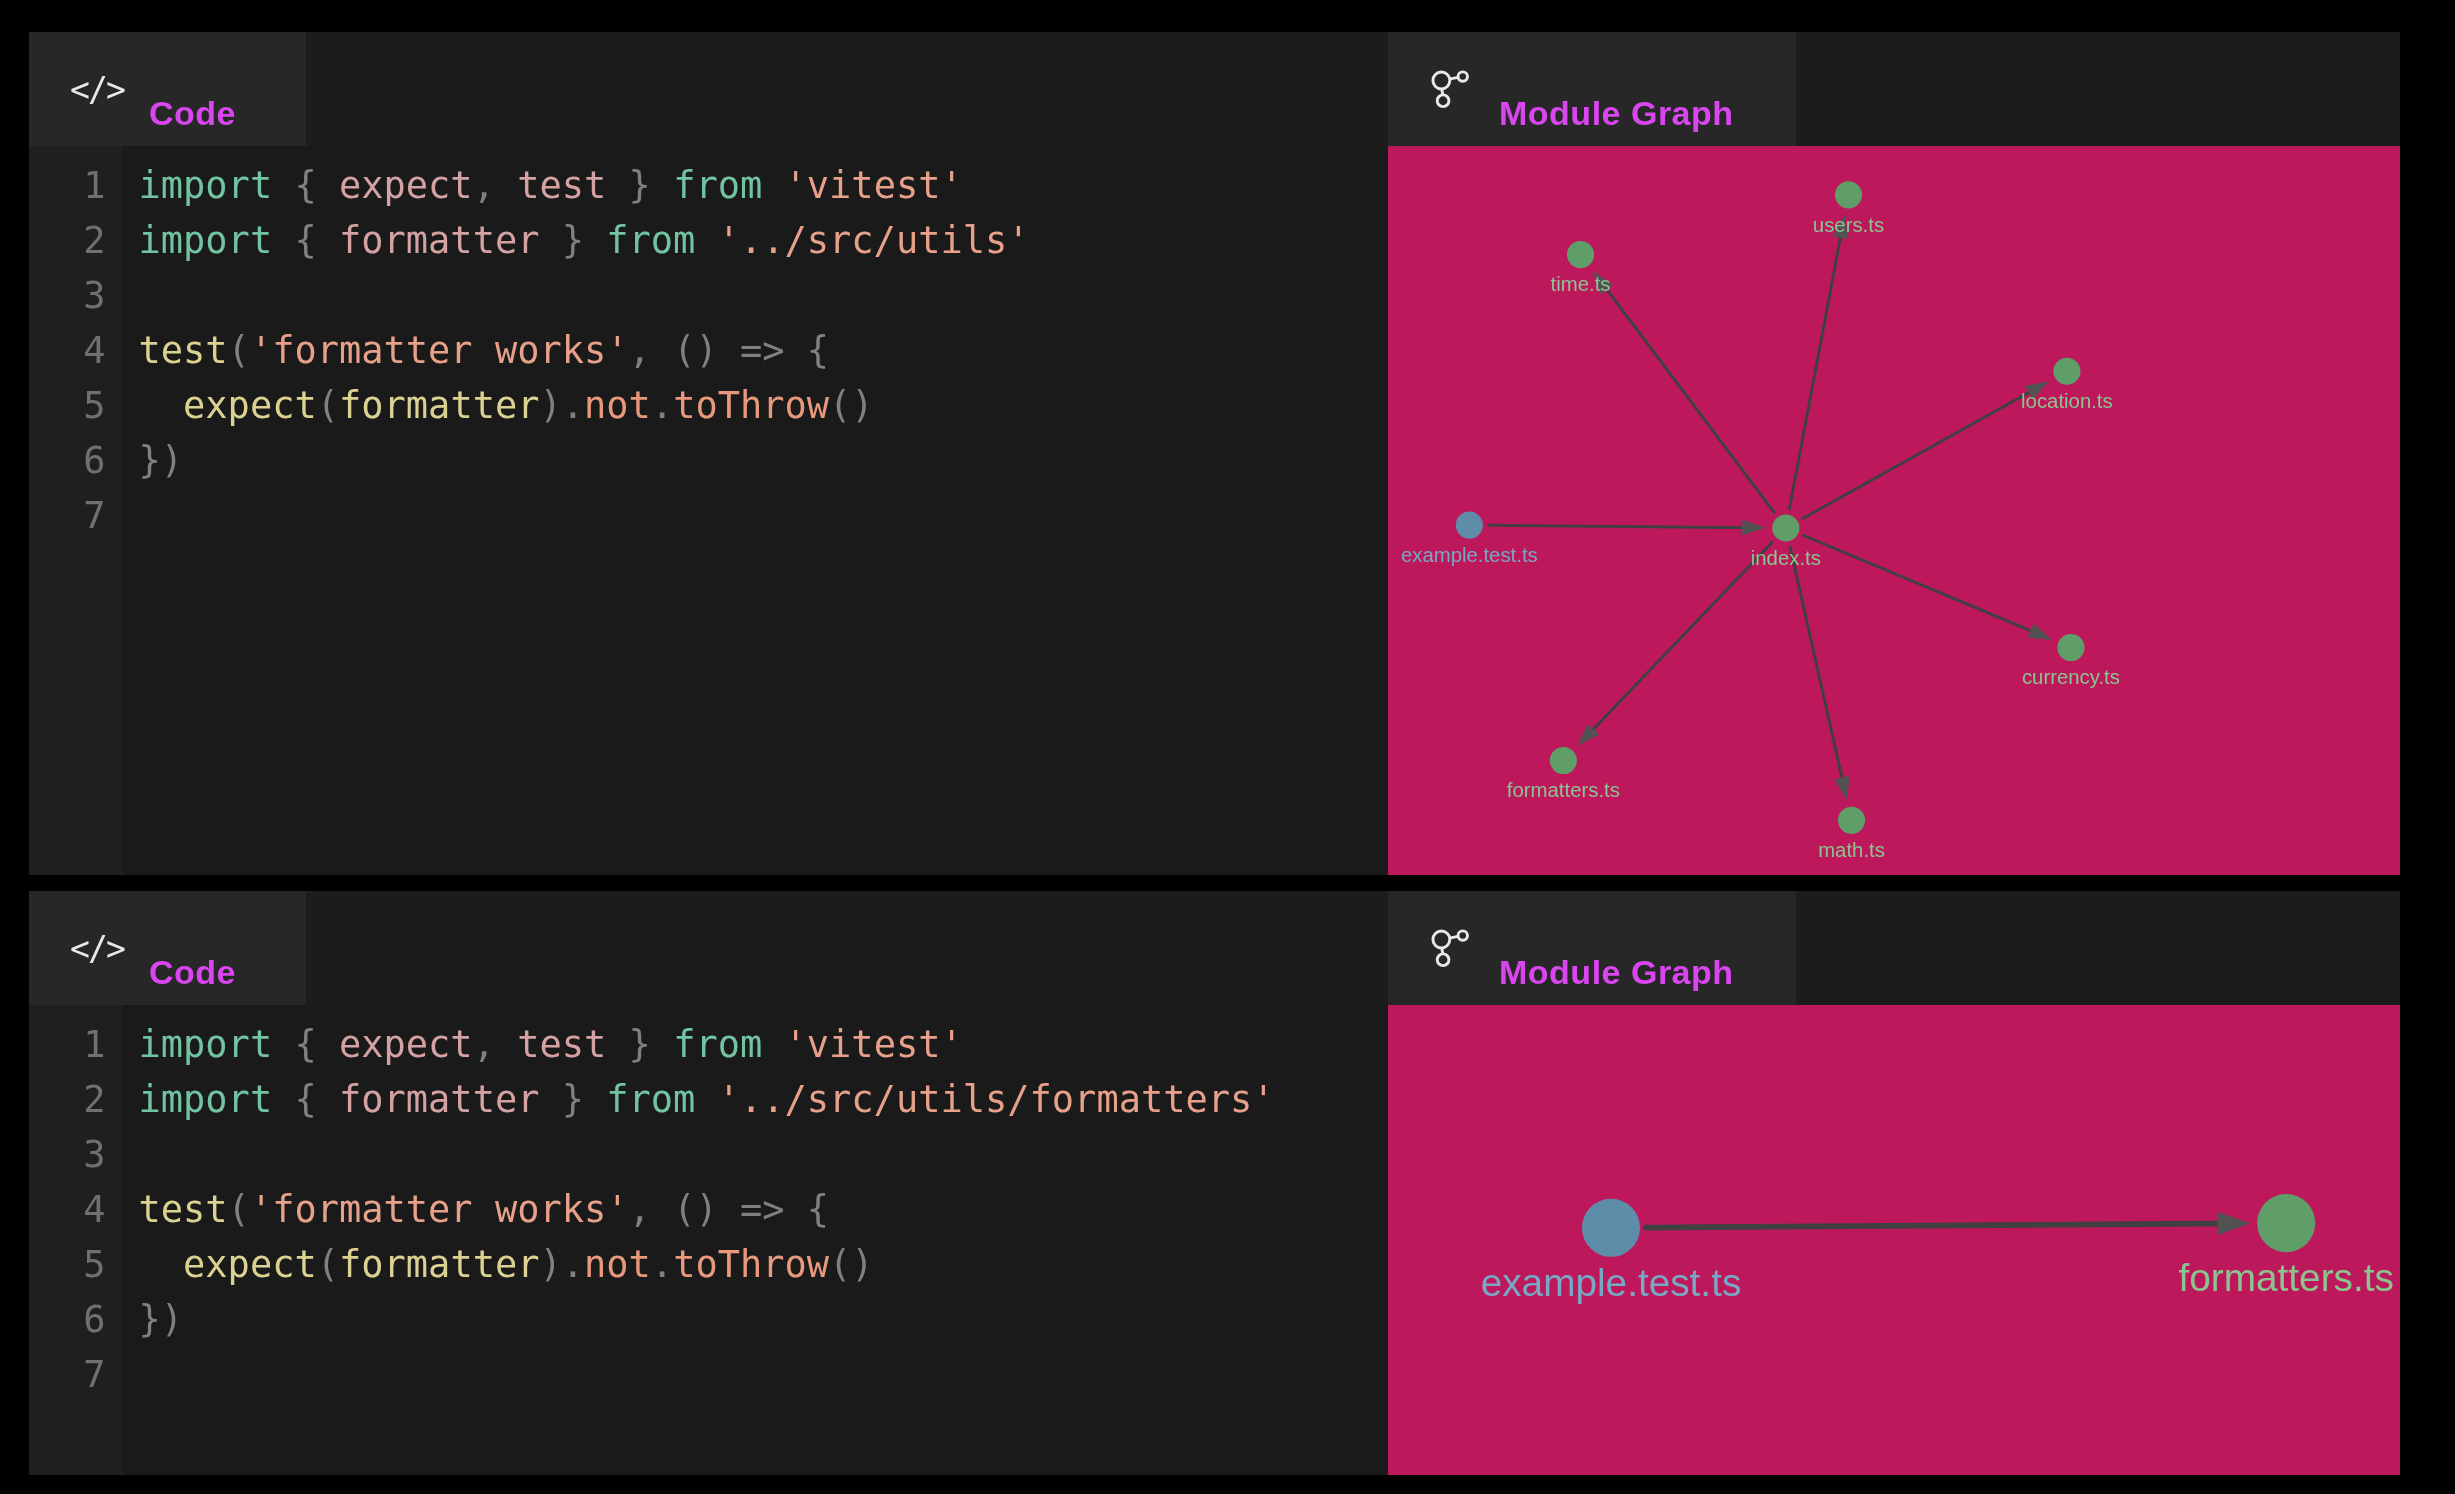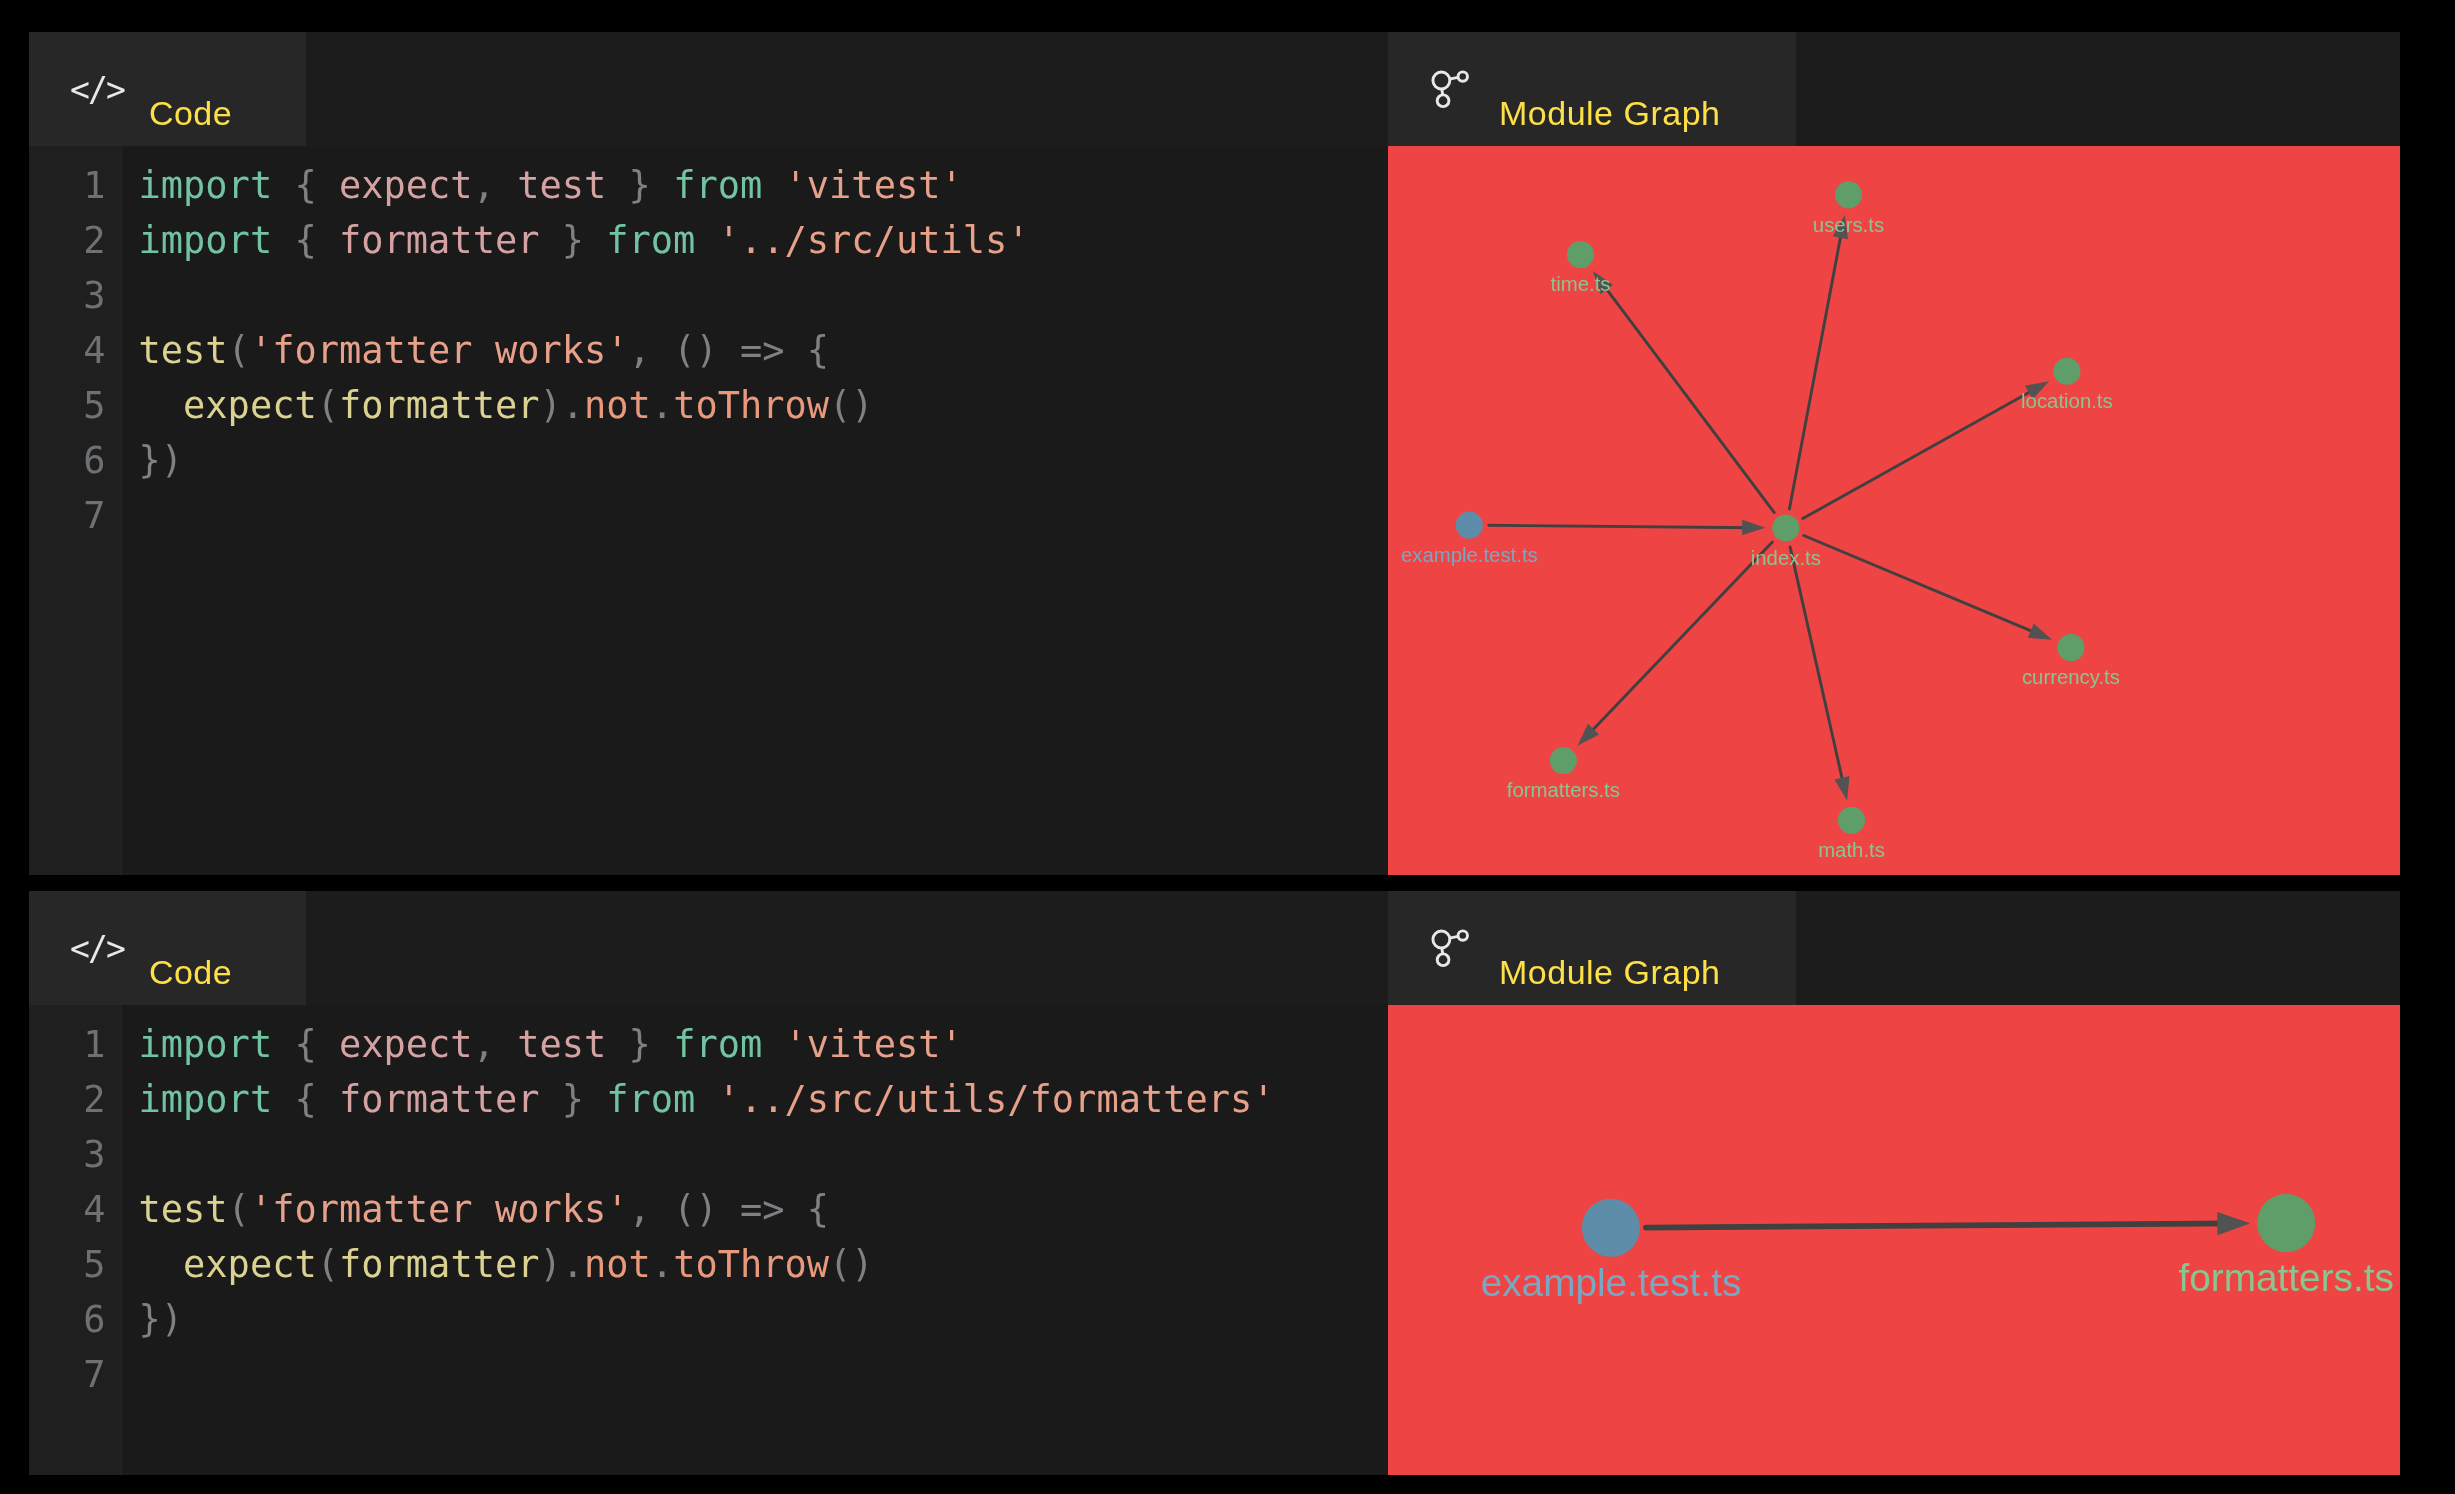--- a/index.html
+++ b/index.html
@@ -2,41 +2,41 @@
 <html style="--c-keyword: #72c3a2; --c-punct: #7e8184; --c-ident: #d4a2a2; --c-string: #e7a089; --c-func: #dbd292; --c-prop: #e8997c;"><head>
 <meta charset="utf-8">
 <style>
   html,body{margin:0;padding:0;background:#000;}
   body{width:2455px;height:1494px;position:relative;overflow:hidden;
        font-family:"Liberation Sans",sans-serif;}
   .card{position:absolute;overflow:hidden;}
   .hdr{position:absolute;left:0;top:0;right:0;height:114px;background:#1c1c1c;}
   .tab{height:100%;background:#272727;display:flex;align-items:center;
        padding-left:41px;box-sizing:border-box;gap:25px;}
-  .tab-label{color:#fde047;font-size:34px;font-weight:400;letter-spacing:0.5px;margin-top:48px;}
+  .tab-label{color:#d946ef;font-size:34px;font-weight:700;letter-spacing:0.5px;margin-top:48px;}
   .code-icon{color:#e8e8e8;font-size:33px;font-weight:500;letter-spacing:-1.9px;
        font-family:"DejaVu Sans Mono",monospace;}
   .mg-icon{width:45px;height:45px;flex:0 0 auto;}
   .body-code{position:absolute;left:0;top:114px;right:0;bottom:0;background:#1a1a1a;}
   .gutterbg{position:absolute;left:0;top:0;bottom:0;width:92px;background:#1f1f1f;
        border-right:1.9px solid #232323;}
   .lines{position:absolute;left:0;top:11.6px;right:0;
        font-family:"DejaVu Sans Mono",monospace;font-size:37px;line-height:55px;
        white-space:pre;}
   .cline{display:flex;}
   .ln{width:92px;flex:0 0 auto;text-align:right;padding-right:15.5px;
       box-sizing:border-box;color:#6d7174;}
   .ltxt{padding-left:17.5px;}
   .tok-keyword{color:var(--c-keyword);margin-top:12px;}
   .tok-punct{color:var(--c-punct);}
   .tok-ident{color:var(--c-ident);}
   .tok-string{color:var(--c-string);}
   .tok-func{color:var(--c-func);}
   .tok-prop{color:var(--c-prop);}
-  .body-graph{position:absolute;left:0;top:114px;right:0;bottom:0;background:#ef4444;}
+  .body-graph{position:absolute;left:0;top:114px;right:0;bottom:0;background:#be185d;}
   .graph-svg{position:absolute;left:0;top:0;width:100%;height:100%;}
   .glabel{font-family:"Liberation Sans",sans-serif;}
 </style>
 </head>
 <body>
 
 <div class="card" style="left:29px;top:32px;width:1359px;height:843px;">
   <div class="hdr">
     <div class="tab" style="width:277px;">
       <span class="code-icon">&lt;/&gt;</span>

